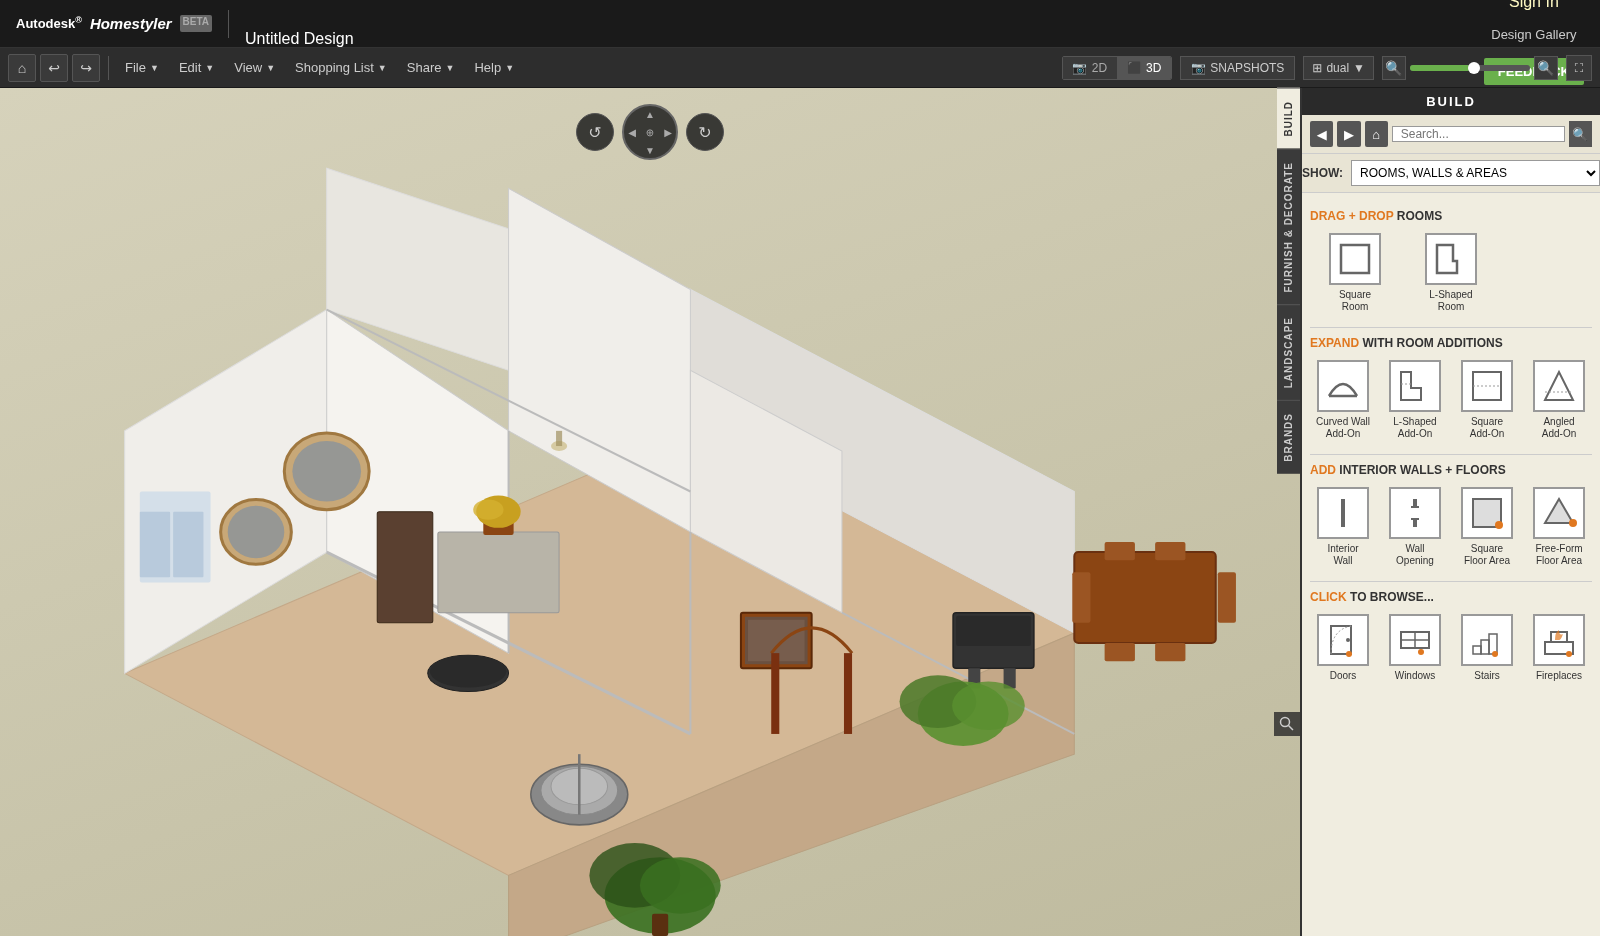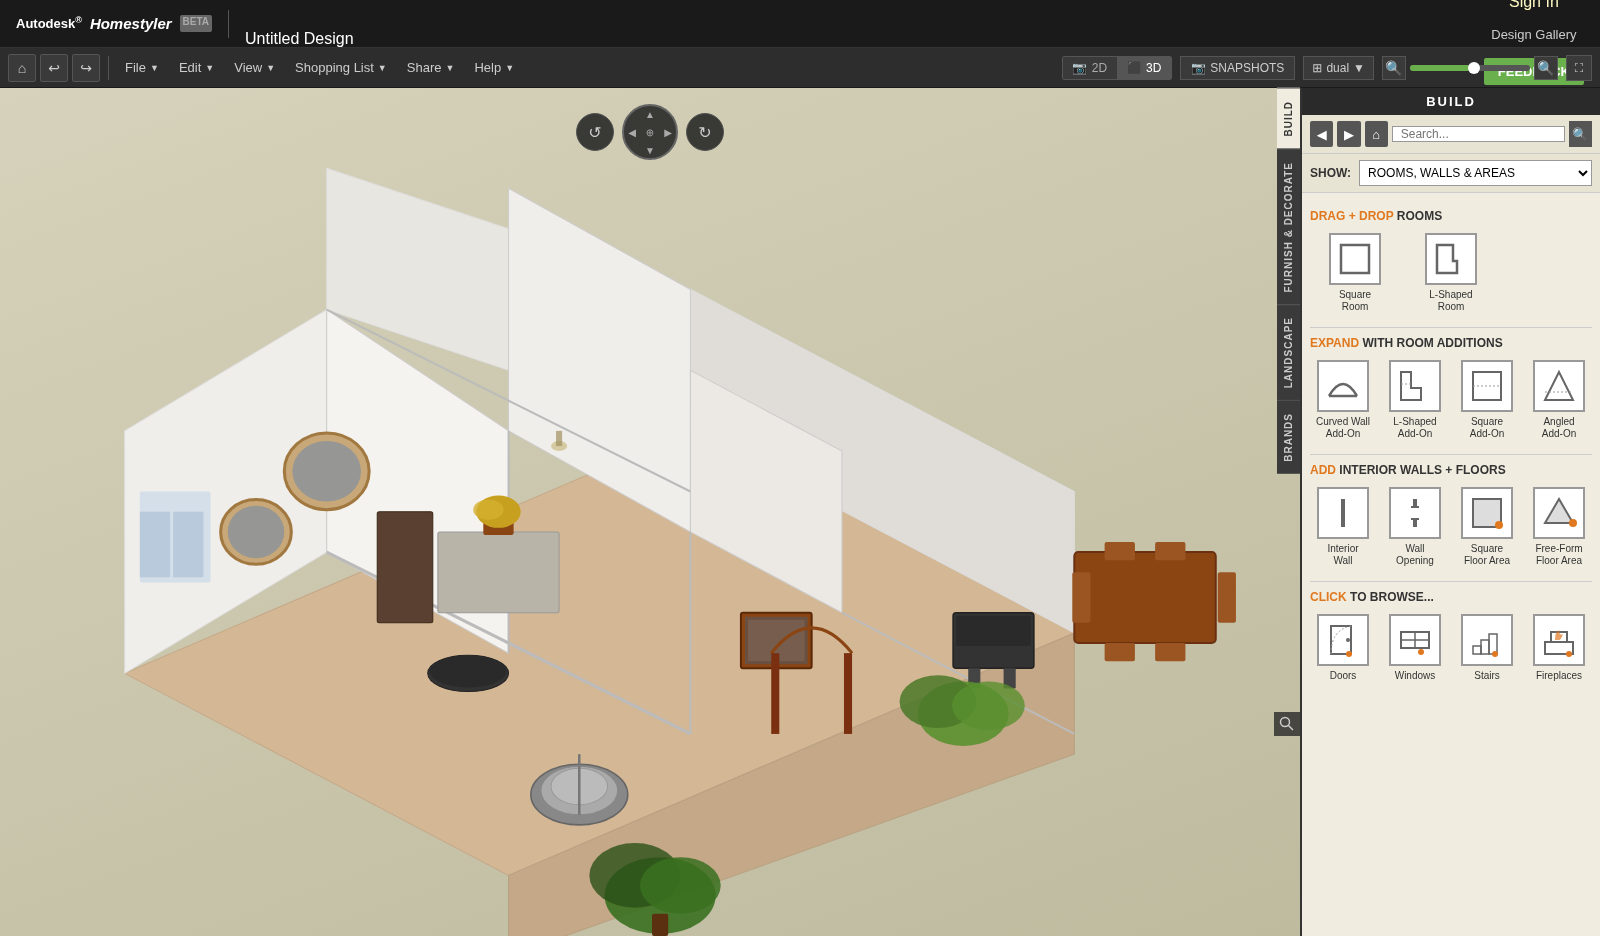--- a/index.html
+++ b/index.html
@@ -298,21 +298,21 @@
       color: #fff;
       cursor: pointer;
       font-size: 13px;
       display: flex; align-items: center; justify-content: center;
     }
 
     
     #show-bar {
       display: flex;
       align-items: center;
-      padding: 6px 8px;
+      padding: 6px 0;
       gap: 8px;
       background: #e8e4d4;
       border-bottom: 1px solid #ccc;
     }
     #show-label { font-size: 12px; font-weight: bold; color: #333; }
     #show-select {
       flex: 1;
       height: 26px;
       border: 1px solid #999;
       background: #fff;

